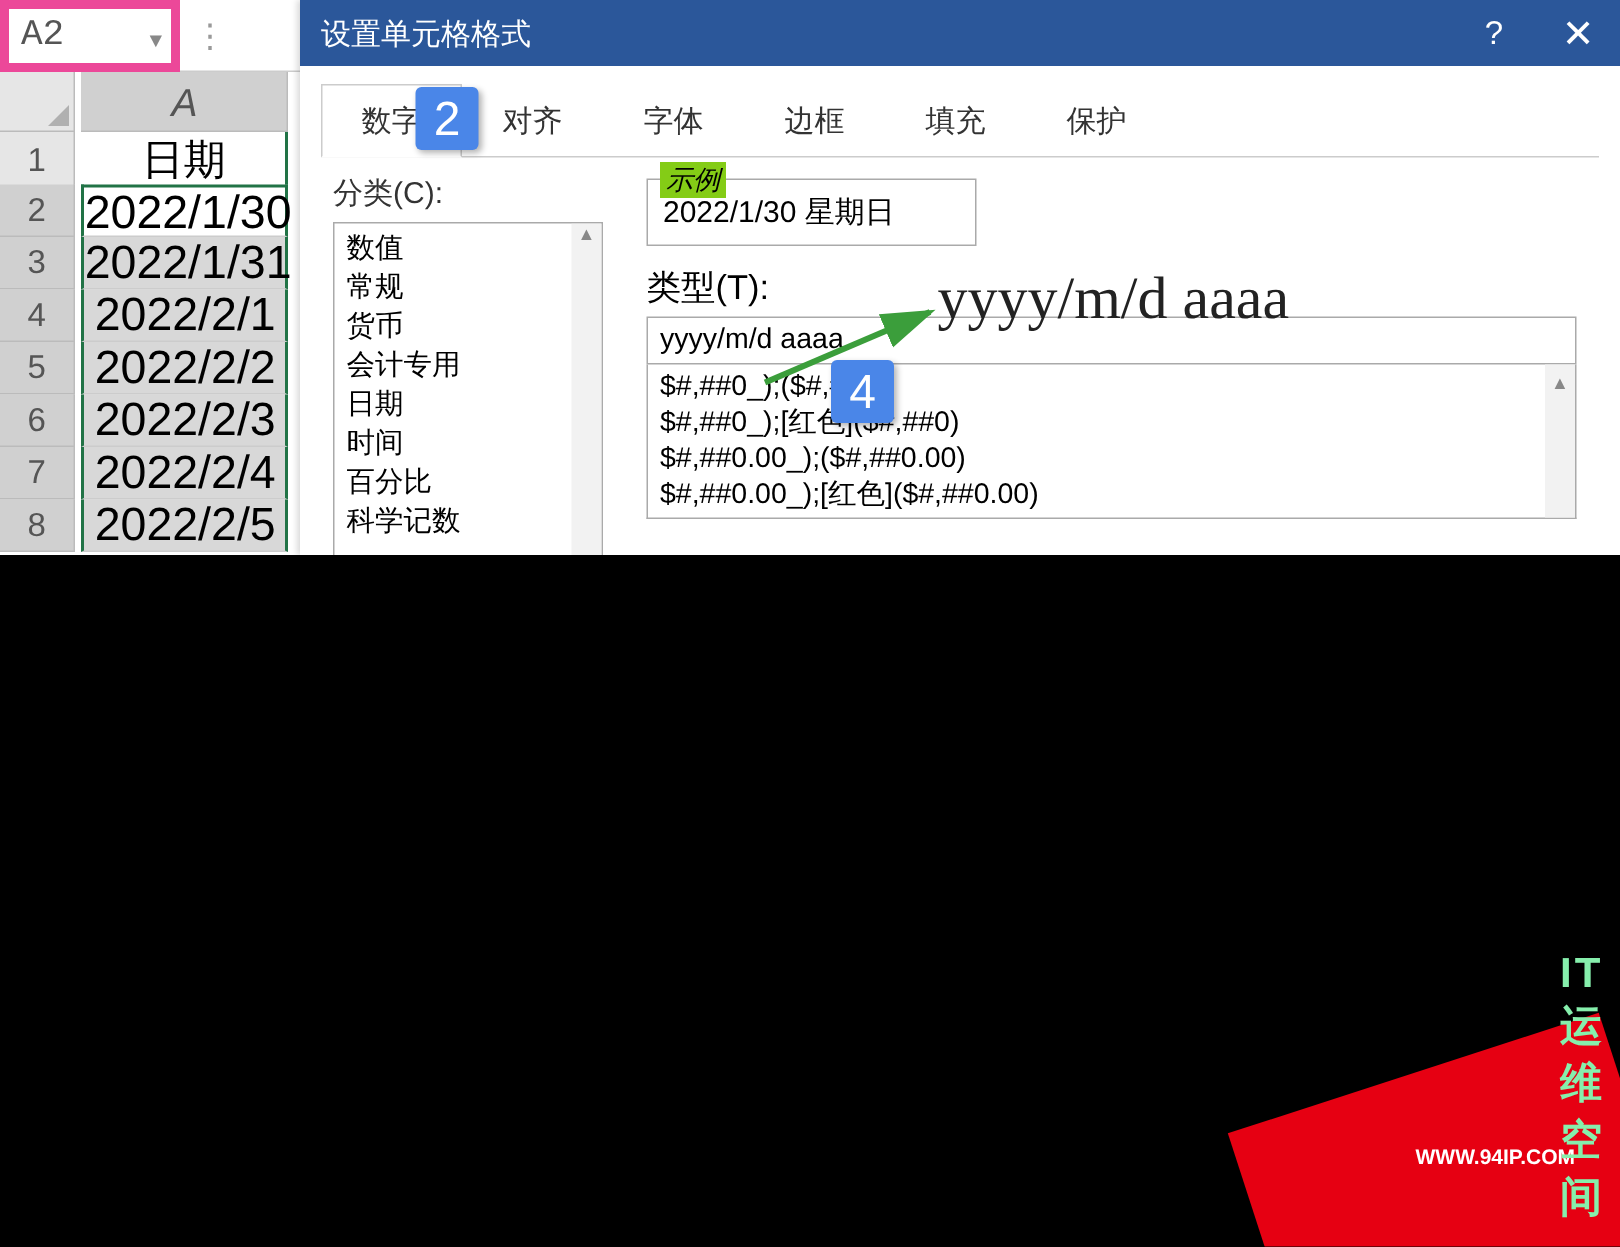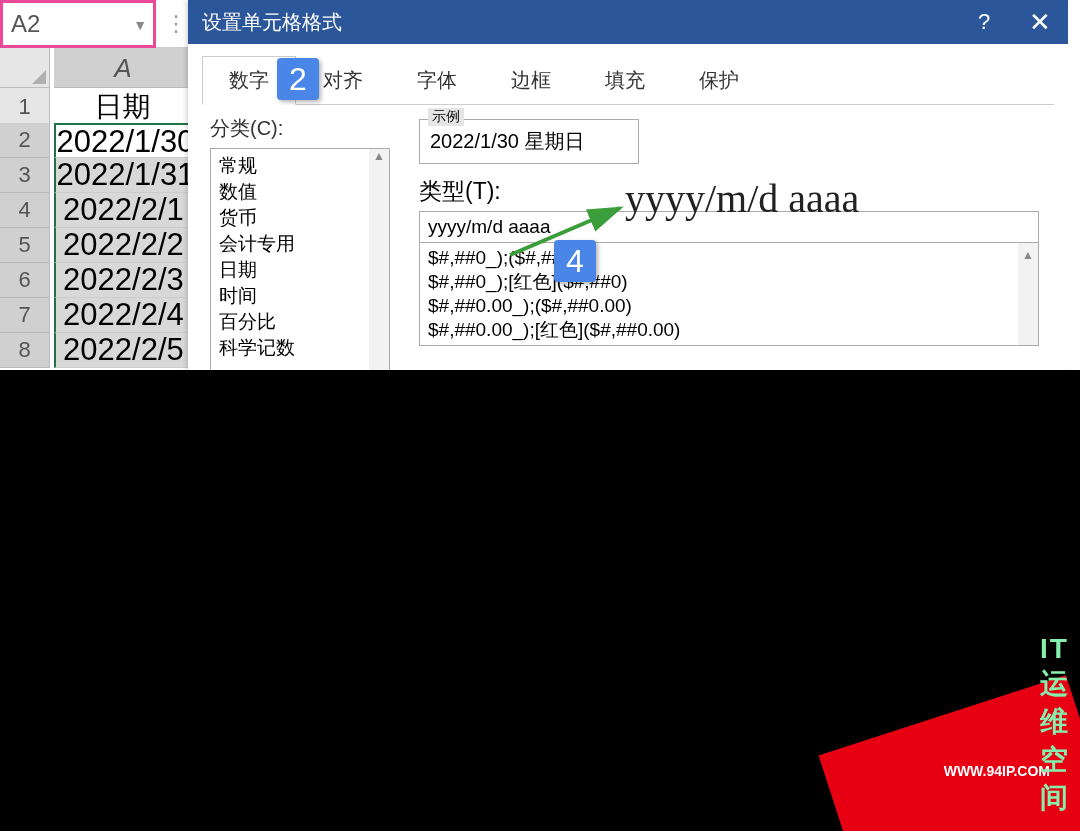--- a/index.html
+++ b/index.html
@@ -1,21 +1,21 @@
 <!DOCTYPE html>
 <html><head>
 <meta charset="utf-8">
 <style>
   * { box-sizing: border-box; margin: 0; padding: 0; }
   body { font-family: "Microsoft YaHei", sans-serif; width: 1080px; height: 831px; background: #000; position: relative; }
   .app { width: 1080px; height: 370px; background: #fff; position: relative; overflow: hidden; }
 
   
   .namebox-bar { position: absolute; left: 0; top: 0; width: 200px; height: 48px; background: #fff; border-bottom: 1px solid #ccc; display: flex; align-items: center; }
-  .namebox { width: 156px; height: 48px; border: 3px solid #ec4899; display: flex; align-items: center; padding: 0 8px; font-size: 24px; color: #555; position: relative; }
+  .namebox { width: 120px; height: 48px; border: 6px solid #ec4899; display: flex; align-items: center; padding: 0 8px; font-size: 24px; color: #555; position: relative; font-family: Liberation Mono, monospace; }
   .namebox-dd { position: absolute; right: 6px; top: 14px; color: #888; font-size: 14px; }
   .vdots { width: 40px; text-align: center; color: #999; font-size: 22px; }
 
   
   .sheet { position: absolute; left: 0; top: 48px; width: 200px; }
   .corner { width: 50px; height: 40px; background: #e6e6e6; border-right: 1px solid #bbb; border-bottom: 1px solid #bbb; display: inline-block; vertical-align: top; position: relative; }
   .corner:after { content: ''; position: absolute; right: 3px; bottom: 3px; border-left: 14px solid transparent; border-bottom: 14px solid #b0b0b0; }
   .colhdr { display: inline-block; width: 138px; height: 40px; background: #e6e6e6; border-bottom: 1px solid #bbb; border-right: 1px solid #bbb; text-align: center; font-size: 26px; font-style: italic; color: #555; line-height: 40px; vertical-align: top; }
   .row { height: 35px; }
   .rowhdr { display: inline-block; width: 50px; height: 35px; background: #e6e6e6; border-right: 1px solid #bbb; border-bottom: 1px solid #bbb; text-align: center; font-size: 22px; color: #555; line-height: 33px; vertical-align: top; }
@@ -23,41 +23,41 @@
   .row1 .rowhdr { height: 40px; line-height: 38px; }
   .row1 .cell { height: 40px; font-size: 28px; font-weight: 500; line-height: 38px; }
   .sel { background: #d8d8d8; }
   .selhead { background: #d0d0d0; }
   .selborder-top { border-top: 2px solid #217346; }
   .selborder-left { border-left: 2px solid #217346; }
   .selborder-right { border-right: 2px solid #217346 !important; }
   .active-cell { background: #fff; }
 
   
-  .dialog { position: absolute; left: 188px; top: 0; width: 880px; height: 370px; background: #fff; box-shadow: -2px 0 4px rgba(0,0,0,0.15); }
+  .dialog { position: absolute; left: 200px; top: 0; width: 880px; height: 370px; background: #fff; box-shadow: -2px 0 4px rgba(0,0,0,0.15); }
   .titlebar { height: 44px; background: #2b579a; display: flex; align-items: center; padding-left: 14px; color: #fff; font-size: 20px; }
   .title-icons { margin-left: auto; display: flex; }
   .ticon { width: 56px; height: 44px; display: flex; align-items: center; justify-content: center; color: #fff; font-size: 22px; }
   .ticon.x { font-size: 26px; }
 
   .tabs { display: flex; margin: 12px 14px 0 14px; border-bottom: 1px solid #ccc; position: relative; }
   .tab { padding: 10px 26px; font-size: 20px; color: #333; border: 1px solid transparent; border-bottom: none; }
   .tab.active { border: 1px solid #ccc; border-bottom: 1px solid #fff; background: #fff; margin-bottom: -1px; }
 
   .content { padding: 10px 22px; display: flex; gap: 29px; }
   .cat-label { font-size: 20px; color: #333; margin-bottom: 6px; }
   .catbox-wrap { }
   .catbox { width: 180px; height: 230px; border: 1px solid #aaa; overflow: hidden; position: relative; }
   .catbox .items { font-size: 19px; line-height: 26px; padding: 4px 8px; }
   .catbox .scroll { position: absolute; right: 0; top: 0; width: 20px; height: 100%; background: #f2f2f2; display: flex; flex-direction: column; align-items: center; }
   .catbox .scroll span { color: #888; font-size: 12px; }
 
   .right { flex: 1; position: relative; }
   .example-box { border: 1px solid #aaa; padding: 8px 10px; margin-top: 4px; position: relative; width: 220px;}
-  .example-label { position: absolute; top: -12px; left: 8px; background: #e5e5e5; padding: 0 4px; font-size: 14px; }
+  .example-label { position: absolute; top: -12px; left: 8px; background: #84cc16; padding: 0 4px; font-size: 18px; font-style: italic; }
   .example-val { font-size: 20px; }
 
   .type-label { font-size: 23px; margin-top: 12px; }
   .type-input { width: 620px; border: 1px solid #aaa; font-size: 19px; padding: 4px 8px; margin-top: 4px; }
   .type-list { width: 620px; border: 1px solid #aaa; border-top: none; font-size: 19px; padding: 3px 8px; line-height: 24px; position: relative; }
   .type-list .scroll { position: absolute; right: 0; top: 0; width: 20px; height: 100%; background: #f2f2f2; display: flex; flex-direction: column; align-items: center; }
   .type-list .scroll span { color: #888; font-size: 12px; }
 
   .annot-text { position: absolute; left: 625px; top: 175px; font-size: 40px; font-family: "Times New Roman", serif; color: #222; }
   .arrow { position: absolute; left: 505px; top: 200px; }
@@ -141,22 +141,22 @@
       <div class="tab">边框</div>
       <div class="tab">填充</div>
       <div class="tab">保护</div>
     </div>
 
     <div class="content">
       <div class="catbox-wrap">
         <div class="cat-label">分类(C):</div>
         <div class="catbox">
           <div class="items">
+            <div>数值</div>
             <div>常规</div>
-            <div>数值</div>
             <div>货币</div>
             <div>会计专用</div>
             <div>日期</div>
             <div>时间</div>
             <div>百分比</div>
             <div>科学记数</div>
 
           </div>
           <div class="scroll">
               <span>▲</span>

